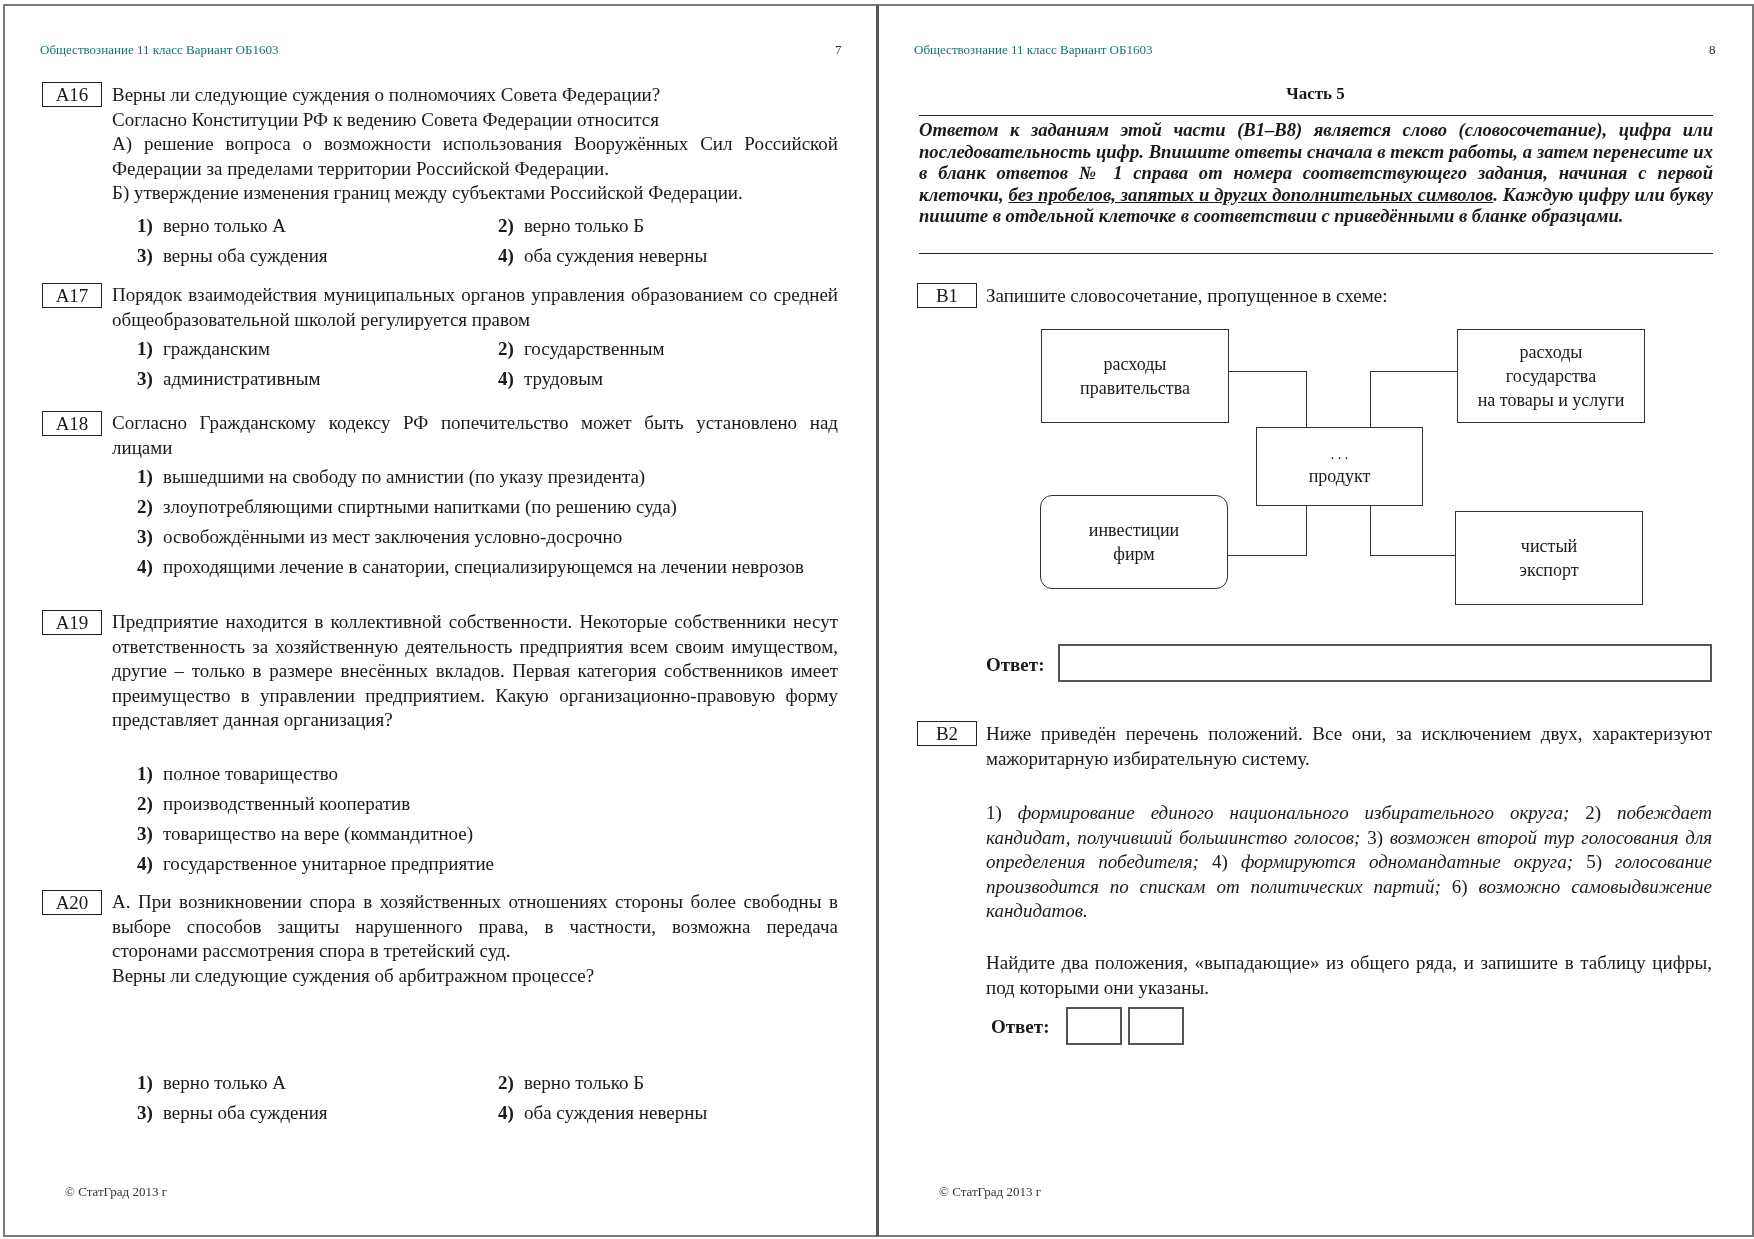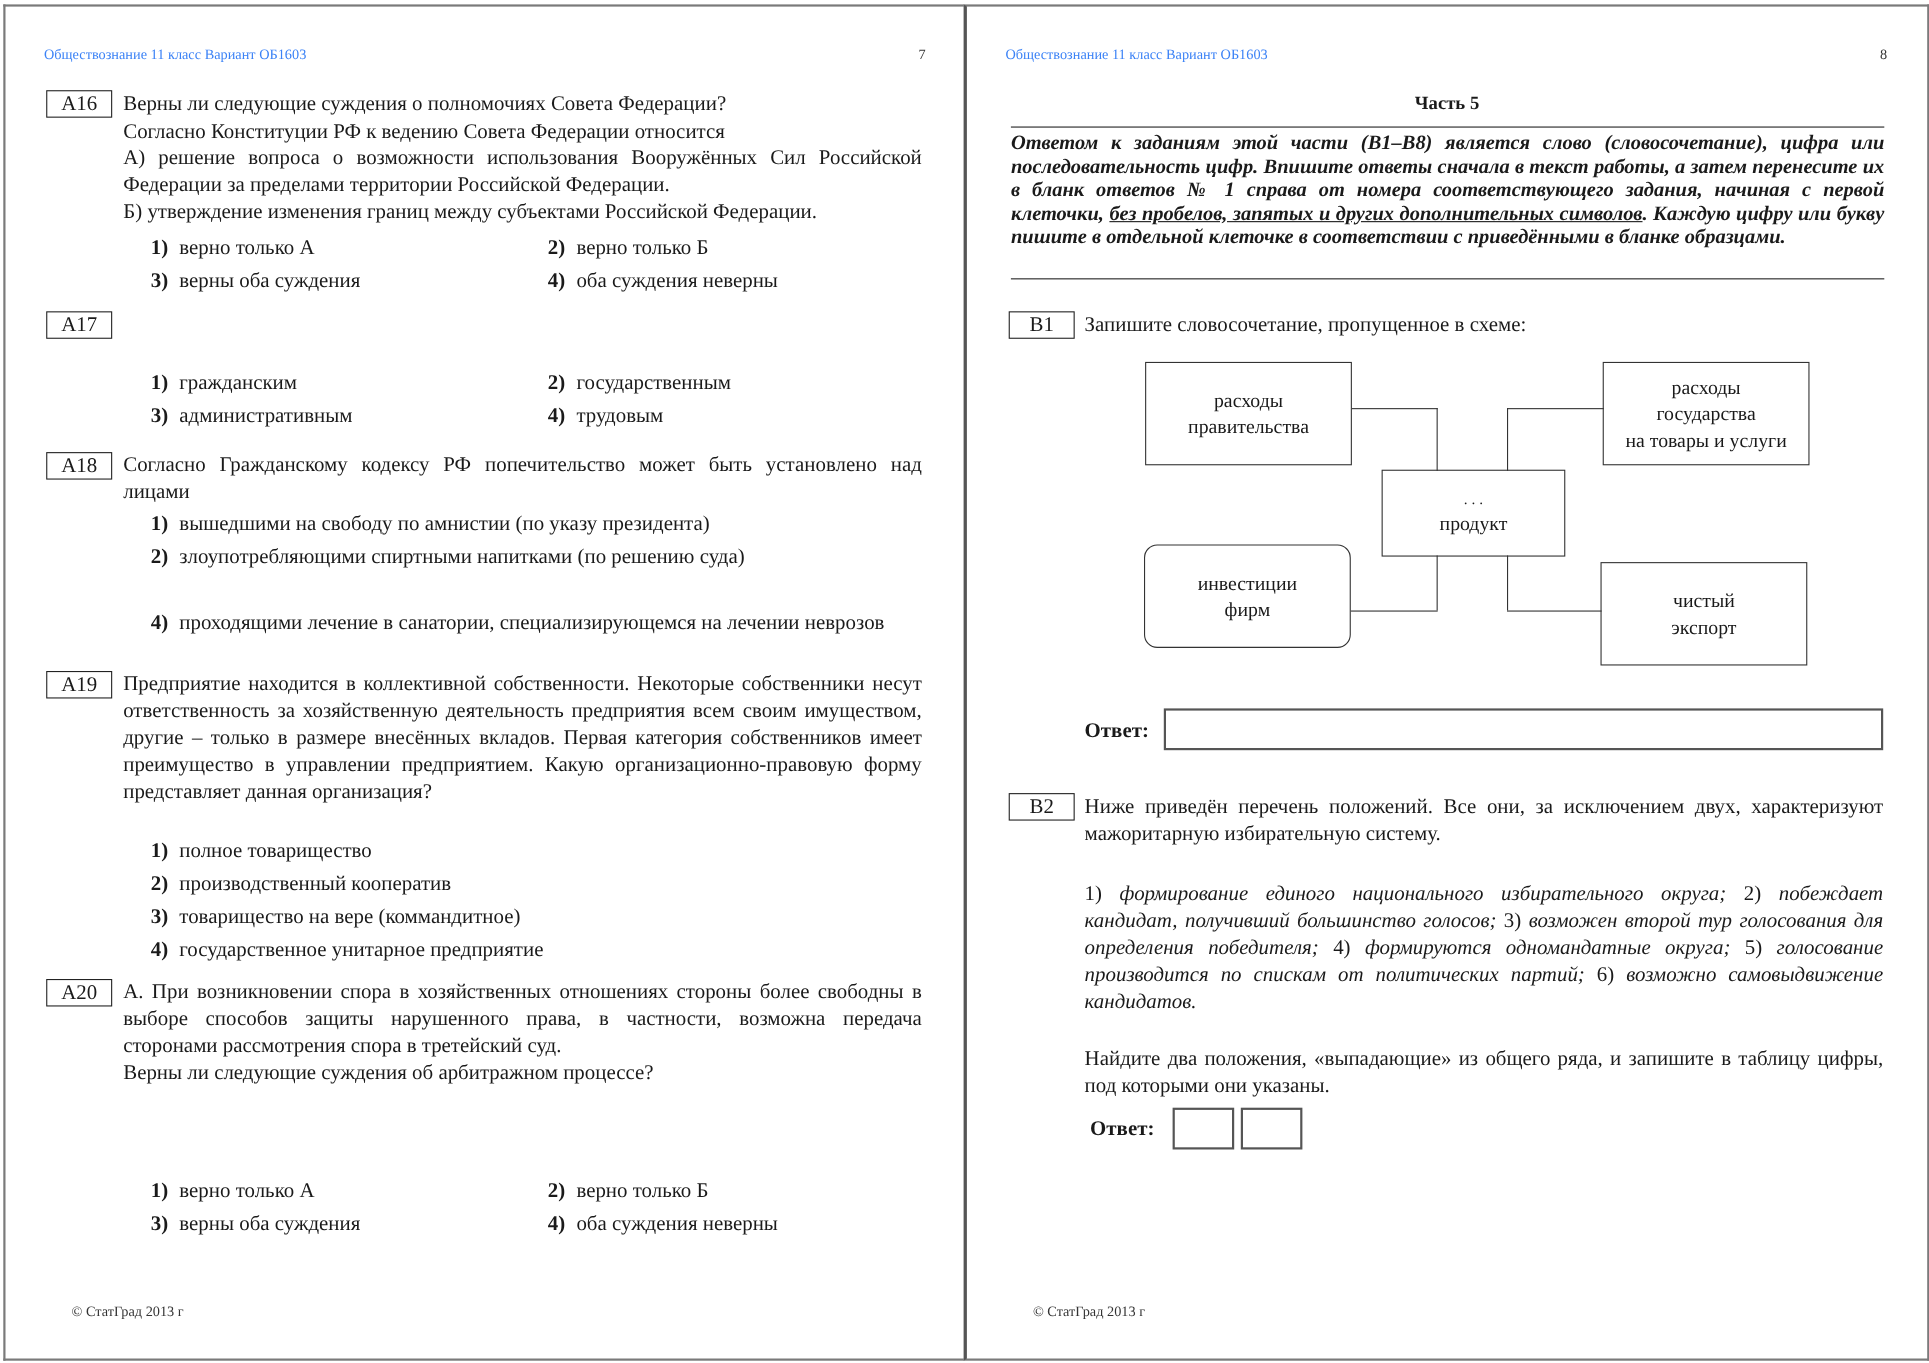--- a/index.html
+++ b/index.html
@@ -1,21 +1,21 @@
 <!DOCTYPE html>
 <html><head>
 <meta charset="utf-8">
 <style>
   html, body { margin:0; padding:0; background:#ffffff; }
   body { width:1754px; height:1239px; position:relative; overflow:hidden;
          font-family:"Liberation Serif", "DejaVu Serif", serif; color:#1a1a1a; }
   .frame { position:absolute; border:2px solid #7a7a7a; background:#fff; }
   .frame.left { left:3px; top:4px; width:872px; height:1229px; border-right:none; }
   .frame.right { left:876px; top:4px; width:873px; height:1229px; border-left:3px solid #555; }
-  .page-header { position:absolute; font-size:13px; color:#3b82f6; }
+  .page-header { position:absolute; font-size:13px; color:#0f766e; }
   .page-num { position:absolute; font-size:13px; color:#333; }
   .footer { position:absolute; font-size:13px; color:#333; }
   .qlabel { position:absolute; width:58px; height:23px; border:1.5px solid #222;
             font-weight:normal; font-size:19px; text-align:center; line-height:23px; }
   .qtext { position:absolute; font-size:19px; line-height:24.6px; text-align:justify; }
   .qtext p { margin:0; }
   .opt { position:absolute; font-size:19px; line-height:24px; white-space:nowrap; }
   .opt .n { font-weight:bold; display:inline-block; width:26px; }
   .opt-wrap { position:absolute; font-size:19px; line-height:24px; }
   .opt-wrap .n { font-weight:bold; position:absolute; left:0; top:0; }
@@ -47,31 +47,35 @@
     <p>Согласно Конституции РФ к ведению Совета Федерации относится</p>
     <p>А) решение вопроса о возможности использования Вооружённых Сил Российской Федерации за пределами территории Российской Федерации.</p>
     <p>Б) утверждение изменения границ между субъектами Российской Федерации.</p>
   </div>
   <div class="opt" style="left:132px; top:208px;"><span class="n">1)</span><span>верно только А</span></div>
   <div class="opt" style="left:493px; top:208px;"><span class="n">2)</span><span>верно только Б</span></div>
   <div class="opt" style="left:132px; top:238px;"><span class="n">3)</span><span>верны оба суждения</span></div>
   <div class="opt" style="left:493px; top:238px;"><span class="n">4)</span><span>оба суждения неверны</span></div>
 
   <div class="qlabel" style="left:37px; top:277px;">A17</div>
+  <div class="qtext" style="left:107px; top:277px; width:726px;">
+    <p>Порядок взаимодействия муниципальных органов управления образованием со средней общеобразовательной школой регулируется правом</p>
+  </div>
   <div class="opt" style="left:132px; top:331px;"><span class="n">1)</span><span>гражданским</span></div>
   <div class="opt" style="left:493px; top:331px;"><span class="n">2)</span><span>государственным</span></div>
   <div class="opt" style="left:132px; top:361px;"><span class="n">3)</span><span>административным</span></div>
   <div class="opt" style="left:493px; top:361px;"><span class="n">4)</span><span>трудовым</span></div>
 
   <div class="qlabel" style="left:37px; top:405px;">A18</div>
   <div class="qtext" style="left:107px; top:405px; width:726px;">
     <p>Согласно Гражданскому  кодексу РФ попечительство может быть установлено  над лицами</p>
   </div>
   <div class="opt" style="left:132px; top:459px;"><span class="n">1)</span><span>вышедшими на свободу по амнистии (по указу президента)</span></div>
   <div class="opt" style="left:132px; top:489px;"><span class="n">2)</span><span>злоупотребляющими спиртными напитками (по решению суда)</span></div>
+  <div class="opt" style="left:132px; top:519px;"><span class="n">3)</span><span>освобождёнными из мест заключения условно-досрочно</span></div>
   <div class="opt-wrap" style="left:132px; top:549px; width:701px; height:50px;">
       <span class="n">4)</span>
       <span class="t">проходящими лечение в санатории, специализирующемся на лечении неврозов</span>
     </div>
 
   <div class="qlabel" style="left:37px; top:604px;">A19</div>
   <div class="qtext" style="left:107px; top:604px; width:726px;">
     <p>Предприятие находится в коллективной собственности. Некоторые собственники несут ответственность за хозяйственную деятельность предприятия всем своим имуществом, другие – только в размере внесённых вкладов. Первая категория собственников имеет преимущество в управлении предприятием. Какую организационно-правовую форму представляет данная организация?</p>
   </div>
   <div class="opt" style="left:132px; top:756px;"><span class="n">1)</span><span>полное товарищество</span></div>

